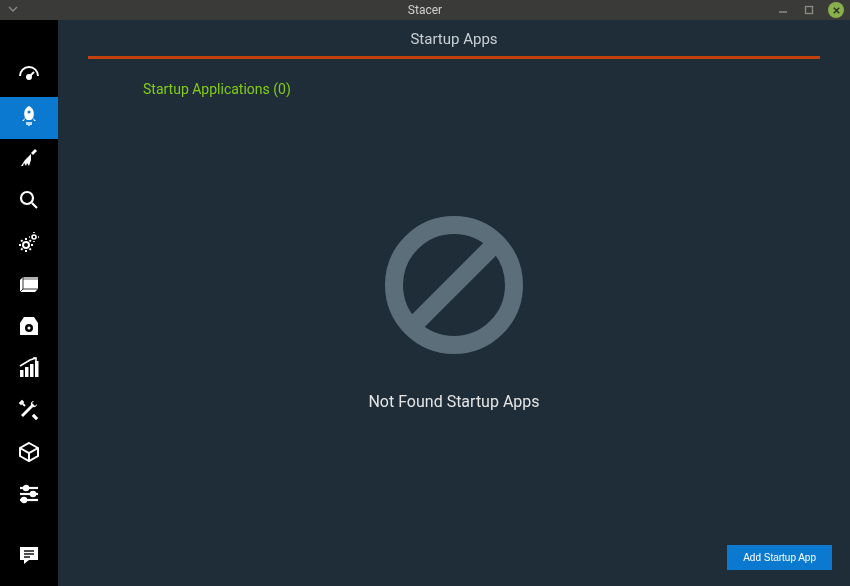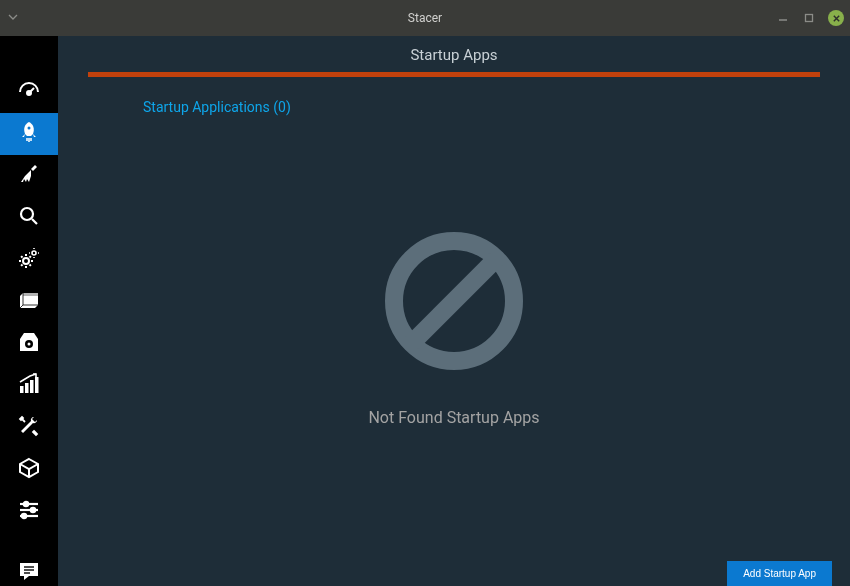--- a/index.html
+++ b/index.html
@@ -4,21 +4,21 @@
 <style>
   * { box-sizing: border-box; margin: 0; padding: 0; }
   body {
     width: 850px;
     height: 586px;
     font-family: -apple-system, BlinkMacSystemFont, "Segoe UI", Roboto, sans-serif;
     background: #1b2b36;
     overflow: hidden;
   }
   .titlebar {
-    height: 36px;
+    height: 20px;
     background: #3a3b38;
     display: flex;
     align-items: center;
     position: relative;
     font-size: 12px;
     color: #d0d0ce;
   }
   .titlebar-left {
     position: absolute;
     left: 8px;
@@ -87,39 +87,39 @@
     flex: 1;
     display: flex;
     flex-direction: column;
     position: relative;
   }
   .page-header {
     text-align: center;
     color: #c9d1d6;
     font-size: 15px;
     padding: 10px 0 8px 0;
-    border-bottom: 5px solid #c2410c;
+    border-bottom: 3px solid #c2410c;
     margin: 0 30px;
   }
   .section-title {
-    color: #0ea5e9;
+    color: #84cc16;
     font-size: 14px;
     padding: 22px 0 0 85px;
   }
   .empty-state {
     position: absolute;
     top: 190px;
     left: 0;
     right: 0;
     display: flex;
     flex-direction: column;
     align-items: center;
   }
   .empty-state-text {
-    color: #a3a3a3;
+    color: #e5e5e5;
     font-size: 16px;
     margin-top: 28px;
   }
   .add-button {
     position: absolute;
     right: 18px;
     bottom: 16px;
     background: #0b79d0;
     color: #ffffff;
     border: none;

